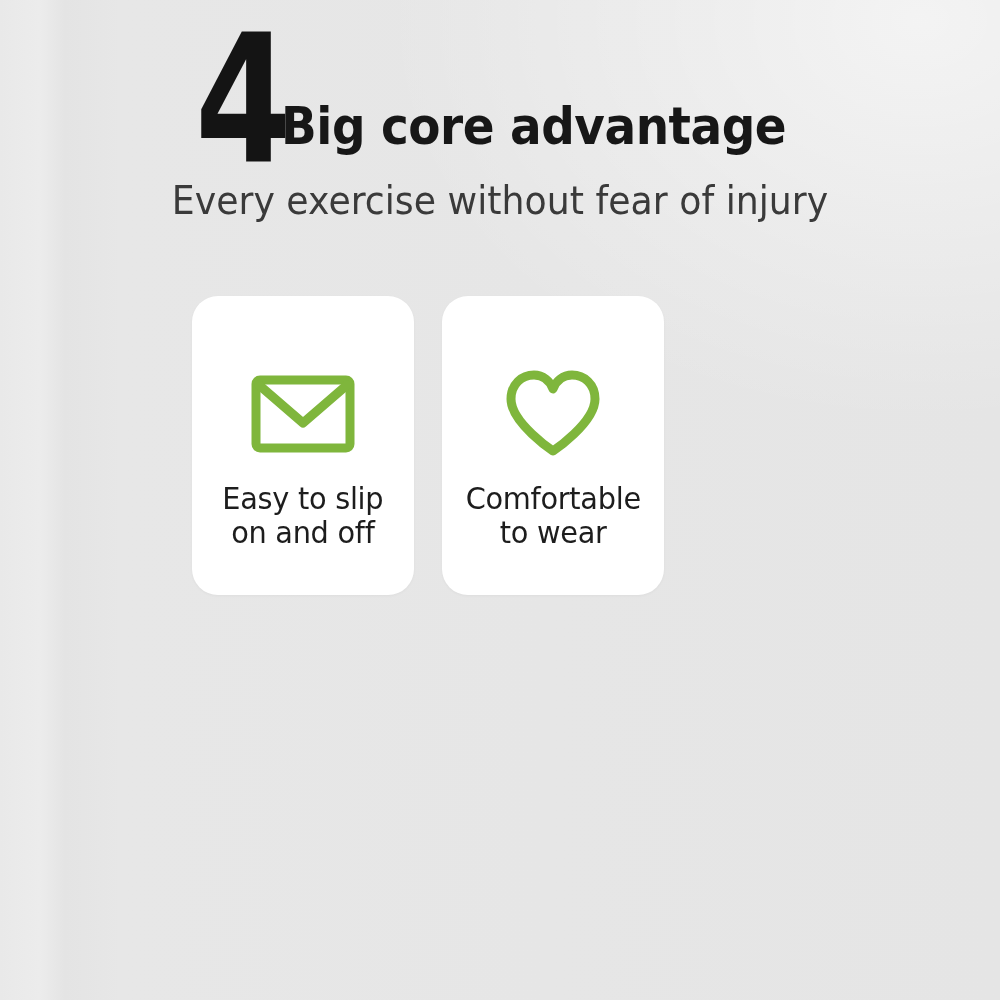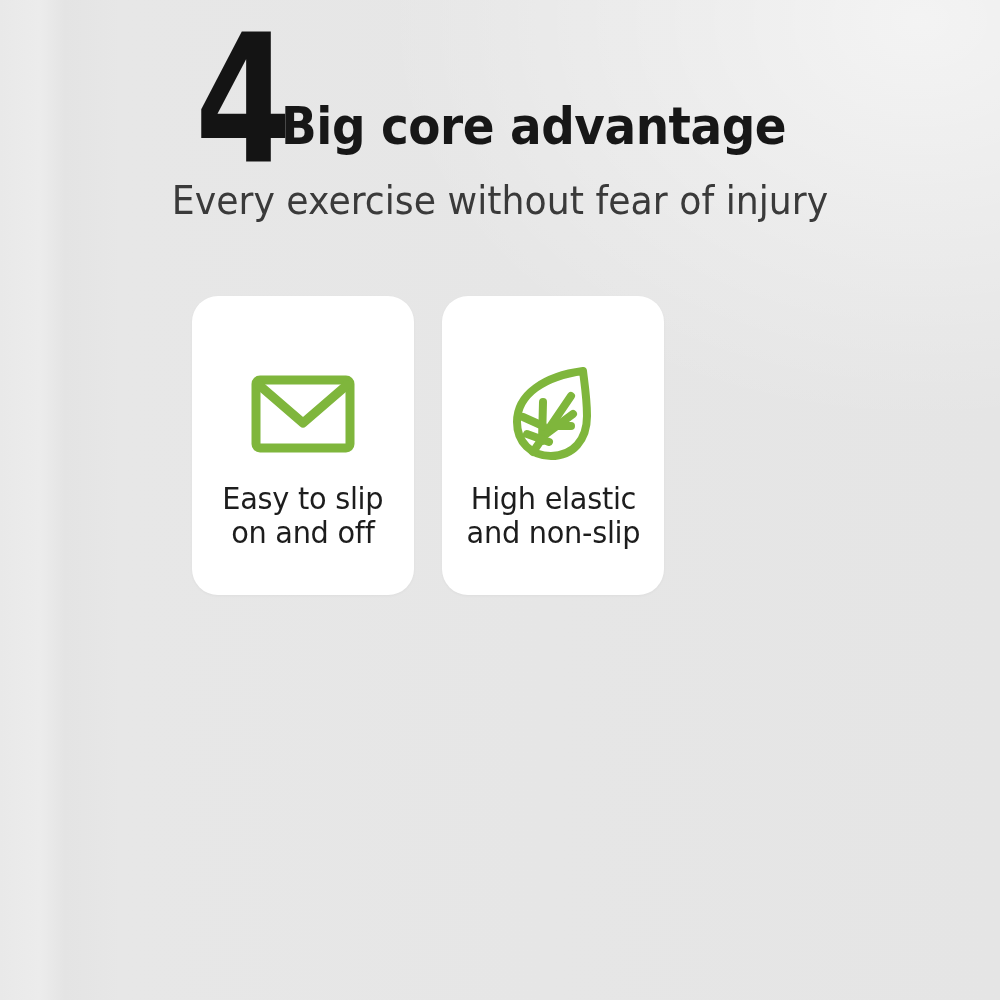--- a/index.html
+++ b/index.html
@@ -138,32 +138,26 @@
       <div class="icon-wrap">
         <svg width="104" height="78" viewBox="0 0 104 78" fill="none" aria-hidden="true">
           <rect x="5" y="5" width="94" height="68" rx="4" stroke="#7fb63c" stroke-width="9"></rect>
           <path d="M8 10 L52 48 L96 10" stroke="#7fb63c" stroke-width="9" stroke-linecap="round" stroke-linejoin="round" fill="none"></path>
         </svg>
       </div>
       <div class="card-label">Easy to slip
 on and off</div>
     </div>
 
-
     <div class="card">
       <div class="icon-wrap">
-        <svg width="96" height="100" viewBox="0 0 96 100" fill="none" aria-hidden="true">
-          <path d="M78 7 C40 12 12 30 12 58 C12 78 26 92 46 92 C68 92 82 76 82 52 C82 34 79 16 78 7 Z" stroke="#7fb63c" stroke-width="8" stroke-linejoin="round" stroke-linecap="round" fill="none"></path>
-          <path d="M28 88 L66 32" stroke="#7fb63c" stroke-width="8" stroke-linecap="round"></path>
-          <path d="M37 77 L38 38" stroke="#7fb63c" stroke-width="8" stroke-linecap="round"></path>
-          <path d="M41 70 L68 50" stroke="#7fb63c" stroke-width="8" stroke-linecap="round"></path>
-          <path d="M38 62 L18 53" stroke="#7fb63c" stroke-width="8" stroke-linecap="round"></path>
-          <path d="M48 62 L66 62" stroke="#7fb63c" stroke-width="8" stroke-linecap="round"></path>
-          <path d="M44 78 L22 70" stroke="#7fb63c" stroke-width="8" stroke-linecap="round"></path>
+        <svg width="100" height="90" viewBox="0 0 100 90" fill="none" aria-hidden="true">
+          <path d="M50 82 C50 82 8 54 8 30 C8 15 19 6 31 6 C40 6 47 12 50 20 C53 12 60 6 69 6 C81 6 92 15 92 30 C92 54 50 82 50 82 Z" stroke="#7fb63c" stroke-width="9" stroke-linejoin="round" stroke-linecap="round" fill="none"></path>
         </svg>
       </div>
-      <div class="card-label">High elastic
-and non-slip</div>
+      <div class="card-label">Comfortable
+to wear</div>
     </div>
+
 
 
   </div>
 </div>
 
 </body></html>

